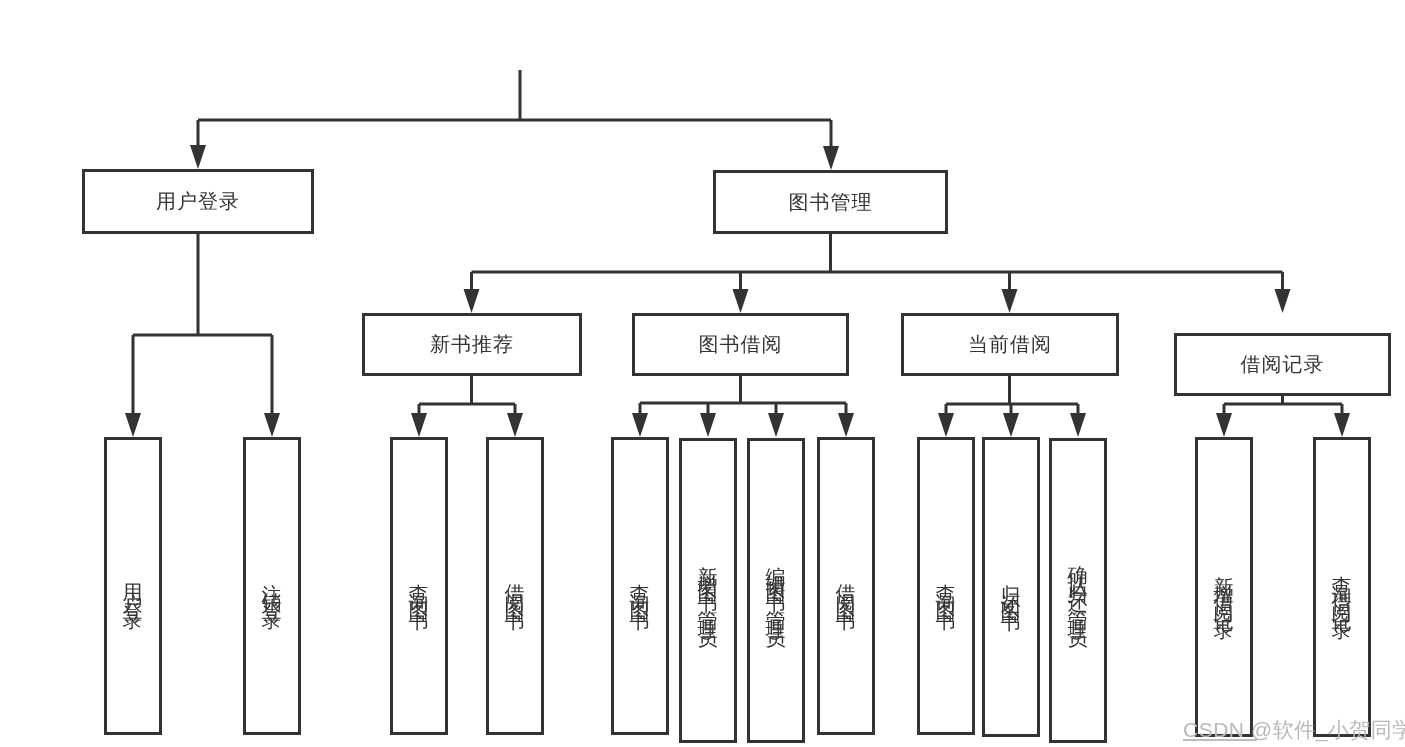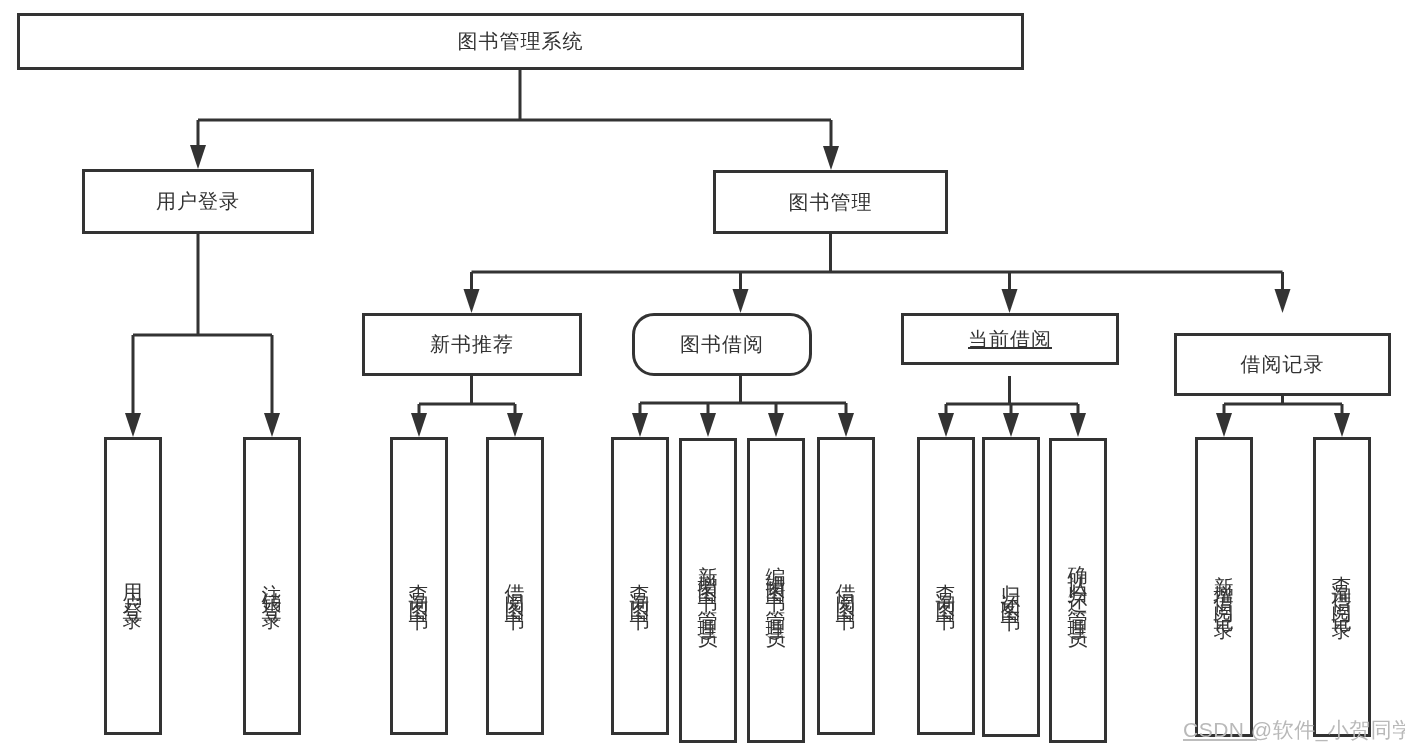--- a/index.html
+++ b/index.html
@@ -62,38 +62,35 @@
       <polygon points="768,413 784,413 776,437"></polygon>
       <polygon points="838,413 854,413 846,437"></polygon>
       <polygon points="938,413 954,413 946,437"></polygon>
       <polygon points="1003,413 1019,413 1011,437"></polygon>
       <polygon points="1070,413 1086,413 1078,437"></polygon>
       <polygon points="1216,413 1232,413 1224,437"></polygon>
       <polygon points="1334,413 1350,413 1342,437"></polygon>
     </g>
   </svg>
 
-  <div class="hbox" style="left:17px;top:13px;width:1007px;height:57px;">
-    <span>图书管理系统</span>
-  </div>
 
   <div class="hbox" style="left:82px;top:169px;width:232px;height:65px;">
     <span>用户登录</span>
   </div>
   <div class="hbox" style="left:713px;top:170px;width:235px;height:64px;">
     <span>图书管理</span>
   </div>
 
   <div class="hbox" style="left:362px;top:313px;width:220px;height:63px;">
     <span>新书推荐</span>
   </div>
-  <div class="hbox" style="left:632px;top:313px;width:180px;height:63px;border-radius:22px;">
+  <div class="hbox" style="left:632px;top:313px;width:217px;height:63px;">
     <span>图书借阅</span>
   </div>
-  <div class="hbox" style="left:901px;top:313px;width:218px;height:52px;text-decoration:underline;">
+  <div class="hbox" style="left:901px;top:313px;width:218px;height:63px;">
     <span>当前借阅</span>
   </div>
   <div class="hbox" style="left:1174px;top:313px;width:217px;height:63px;margin-top:20px;">
     <span>借阅记录</span>
   </div>
 
   <div class="vbox" style="left:104px;top:437px;width:58px;height:298px;">
     <span class="vtext">用户登录</span>
   </div>
   <div class="vbox" style="left:243px;top:437px;width:58px;height:298px;">

